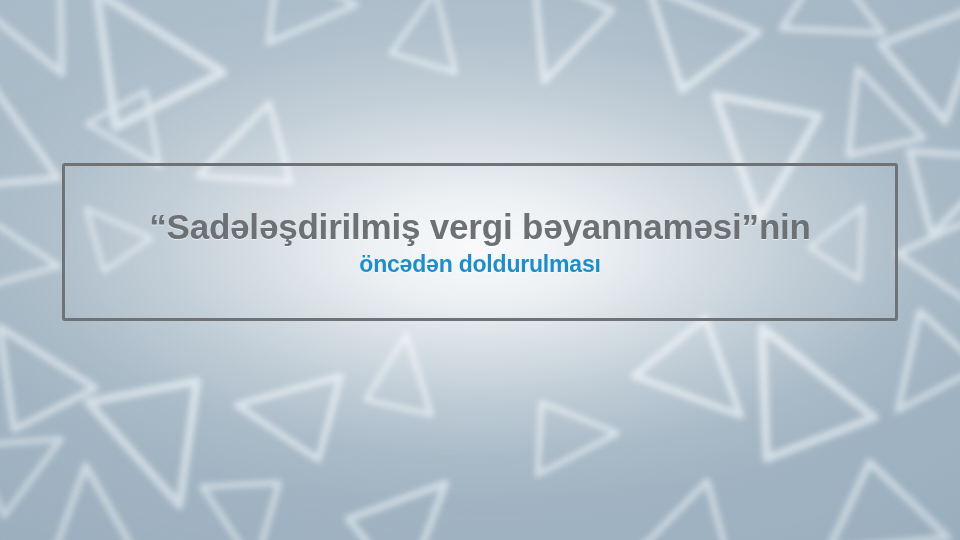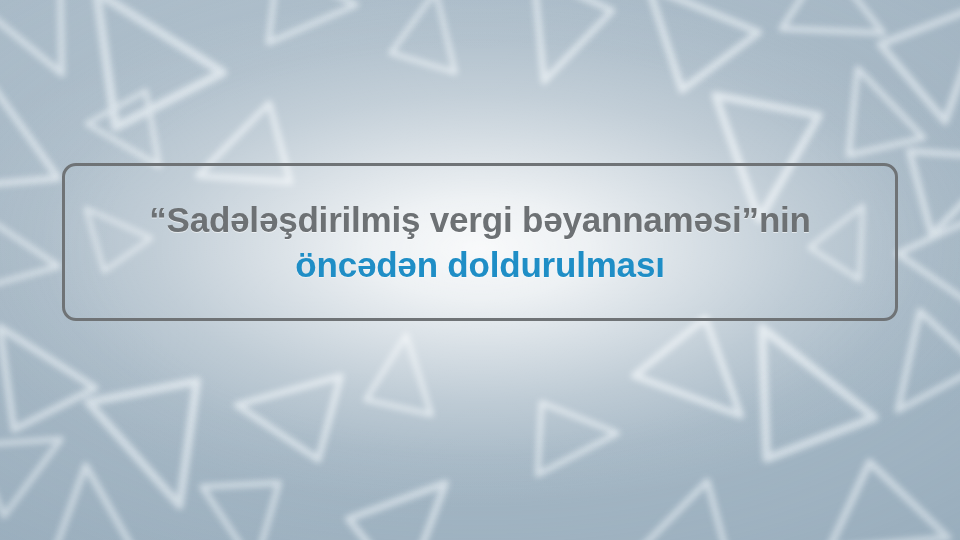--- a/index.html
+++ b/index.html
@@ -61,41 +61,41 @@
 
   
   #title-card {
     position: absolute;
     left: 62px;
     top: 163px;
     width: 836px;
     height: 158px;
     box-sizing: border-box;
     border: 3px solid #6f7376;
-    border-radius: 14px;
+    border-radius: 3px;
     display: flex;
     flex-direction: column;
     align-items: center;
     justify-content: center;
   }
 
   .title-line {
     white-space: nowrap;
     font-weight: bold;
     letter-spacing: -0.2px;
     line-height: 1.18;
     text-align: center;
   }
   #title-line-1 {
     font-size: 35px;
     color: #6d7174;
     text-shadow: 0 1px 0 rgba(255,255,255,0.55);
   }
   #title-line-2 {
-    font-size: 35px;
+    font-size: 23px;
     color: #1f8ec6;
     text-shadow: 0 1px 0 rgba(255,255,255,0.45);
     margin-top: 3px;
   }
 </style>
 </head>
 <body>
 
 <div id="slide">
 

